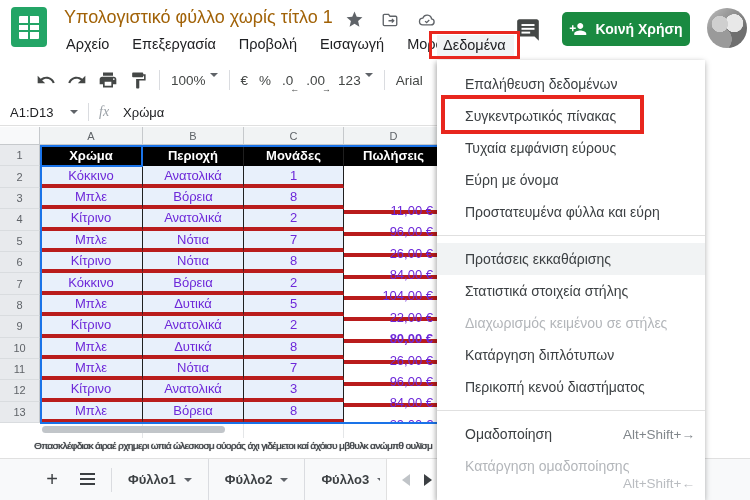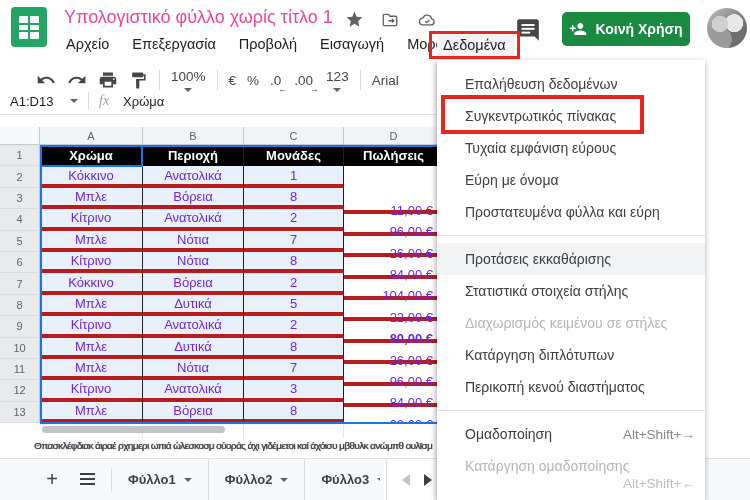--- a/index.html
+++ b/index.html
@@ -5,48 +5,48 @@
   * { margin:0; padding:0; box-sizing:border-box; }
   html,body { width:750px; height:500px; }
   body { font-family:"Liberation Sans", sans-serif; background:#fff; position:relative; overflow:hidden; }
   #stage { position:absolute; inset:0; width:750px; height:500px; background:#fff; overflow:hidden; }
 
   
   .logo { position:absolute; left:11px; top:7px; width:36px; height:40px; background:#23a566; border-radius:4px; }
   .logo .grid-glyph { position:absolute; left:8px; top:9px; width:20px; height:23px; background:#fff; border-radius:1px; }
   .logo .grid-glyph:before { content:""; position:absolute; left:0; top:7px; width:20px; height:2px; background:#23a566; box-shadow:0 7px 0 #23a566; }
   .logo .grid-glyph:after { content:""; position:absolute; left:9px; top:0; width:2px; height:23px; background:#23a566; }
-  .doc-title { position:absolute; left:64px; top:7px; font-size:18px; color:#ec4899; white-space:nowrap; }
+  .doc-title { position:absolute; left:64px; top:7px; font-size:18px; color:#a16207; white-space:nowrap; }
   .title-icons { position:absolute; left:345px; top:10px; display:flex; gap:16px; align-items:center; }
   .title-icons svg { display:block; }
 
   .menubar { position:absolute; left:64px; top:34px; display:flex; gap:19px; font-size:14.5px; color:#202124; }
   .menubar span { padding:2px 2px; cursor:default; }
   .menu-open-label { position:absolute; left:437px; top:35px; font-size:14.5px; color:#202124; background:#f1f3f4; padding:2px 8px 3px 6px; }
 
   .comment-btn { position:absolute; left:515px; top:17px; }
   .share-btn { position:absolute; left:562px; top:12px; width:128px; height:34px; background:#1a8a41; border-radius:5px; color:#fff; font-size:14px; font-weight:bold; display:flex; align-items:center; justify-content:center; gap:8px; border:none; cursor:pointer; }
   .avatar { position:absolute; left:707px; top:8px; width:40px; height:40px; border-radius:50%;
     background:radial-gradient(circle at 32% 40%, #cfcfcf 0 22%, transparent 23%),
                radial-gradient(circle at 68% 38%, #e8e8e8 0 24%, transparent 25%),
                radial-gradient(circle at 30% 78%, #9a9a9a 0 30%, transparent 31%),
                radial-gradient(circle at 70% 80%, #6f6f6f 0 34%, transparent 35%),
                linear-gradient(135deg,#bdbdbd,#7d7d7d 60%,#4f4f4f); }
 
   
   .toolbar { position:absolute; left:36px; top:64px; height:32px; display:flex; align-items:center; gap:11px; color:#444746; font-size:13.5px; }
   .toolbar svg { display:block; }
   .tb-sep { width:1px; height:20px; background:#dadce0; }
-  .tb-text { display:flex; align-items:center; gap:4px;flex-direction:column; }
+  .tb-text { display:flex; align-items:flex-start; gap:4px; }
   .caret { width:0; height:0; border-left:4px solid transparent; border-right:4px solid transparent; border-top:4px solid #5f6368; display:inline-block; }
   .dec { position:relative; padding-right:2px; }
   .dec small { position:absolute; bottom:-6px; right:-4px; font-size:9px; color:#444746; }
 
   
-  .formula-bar { position:absolute; left:0; top:88px; width:604px; height:27px; border-bottom:1px solid #e0e0e0; display:flex; align-items:center; font-size:13px; color:#202124; }
+  .formula-bar { position:absolute; left:0; top:99px; width:604px; height:27px; border-bottom:1px solid #e0e0e0; display:flex; align-items:center; font-size:13px; color:#202124; }
   .name-box { width:78px; padding-left:10px; display:flex; align-items:center; justify-content:space-between; }
   .fb-sep { width:1px; height:18px; background:#dadce0; margin:0 10px; }
   .fx { font-style:italic; color:#9aa0a6; font-family:"Liberation Serif", serif; font-size:14px; }
   .fb-value { margin-left:14px; }
 
   
   .grid-wrap { position:absolute; left:0; top:127px; width:437px; height:331px; overflow:hidden; background:#fff; }
   .col-headers { position:absolute; left:0; top:0; height:18px; display:flex; }
   .col-headers .corner { width:40px; background:#f8f9fa; border-right:1px solid #c6c9cc; border-bottom:1px solid #c6c9cc; }
   .col-h { background:#f1f3f4; border-right:1px solid #c6c9cc; border-bottom:1px solid #c6c9cc; font-size:11px; color:#5f6368; display:flex; align-items:center; justify-content:center; }

